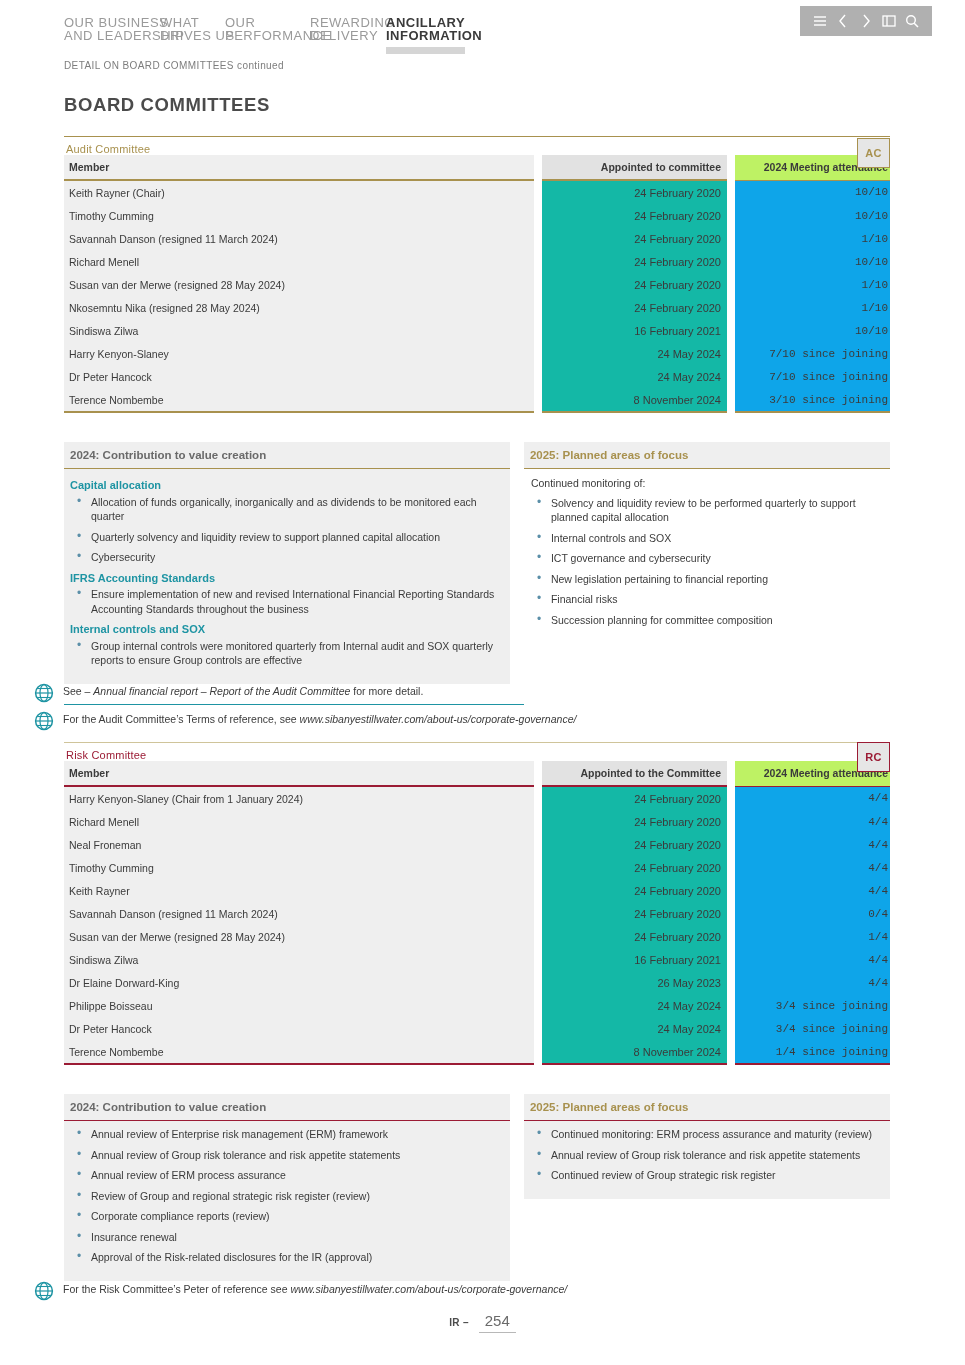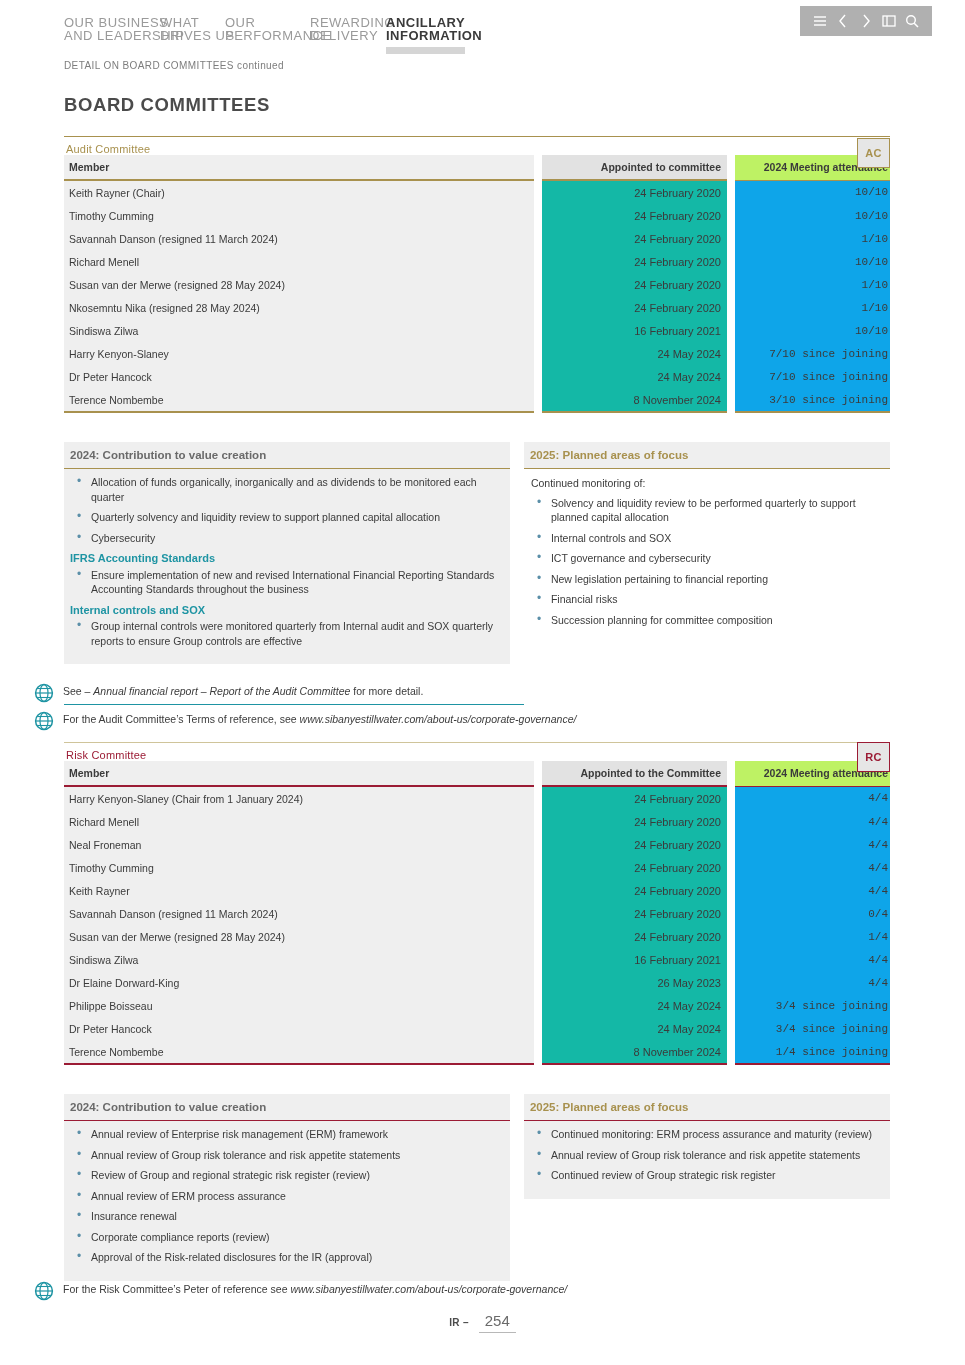--- a/index.html
+++ b/index.html
@@ -417,20 +417,21 @@
           <td class="d-gap"></td>
           <td class="d-att" style="border-bottom-color: rgb(168, 145, 78);">3/10 since joining</td>
         </tr>
       </tbody>
   </table>
 
   <div class="panels">
     <div class="panel-left">
       <div class="panel-head gray-head" style="border-bottom-color:#a8914e;">2024: Contribution to value creation</div>
       <div class="panel-body" id="audit-contribution-body">
+          <div class="sub-head">Capital allocation</div>
           <ul class="blist">
             <li>Allocation of funds organically, inorganically and as dividends to be monitored each quarter</li>
             <li>Quarterly solvency and liquidity review to support planned capital allocation</li>
             <li>Cybersecurity</li>
           </ul>
           <div class="sub-head">IFRS Accounting Standards</div>
           <ul class="blist">
             <li>Ensure implementation of new and revised International Financial Reporting Standards Accounting Standards throughout the business</li>
           </ul>
           <div class="sub-head">Internal controls and SOX</div>
@@ -594,24 +595,24 @@
       </tbody>
   </table>
 
   <div class="panels">
     <div class="panel-left">
       <div class="panel-head gray-head" style="border-bottom-color:#9b1b34;">2024: Contribution to value creation</div>
       <div class="panel-body" id="risk-contribution-body">
           <ul class="blist">
             <li>Annual review of Enterprise risk management (ERM) framework</li>
             <li>Annual review of Group risk tolerance and risk appetite statements</li>
+            <li>Annual review of ERM process assurance</li>
             <li>Review of Group and regional strategic risk register (review)</li>
-            <li>Annual review of ERM process assurance</li>
+            <li>Corporate compliance reports (review)</li>
             <li>Insurance renewal</li>
-            <li>Corporate compliance reports (review)</li>
             <li>Approval of the Risk-related disclosures for the IR (approval)</li>
           </ul>
         </div>
     </div>
     <div class="panel-right">
       <div class="panel-head gold-head" style="border-bottom-color:#9b1b34;">2025: Planned areas of focus</div>
       <div class="panel-body" id="risk-focus-body">
           <ul class="blist">
             <li>Continued monitoring: ERM process assurance and maturity (review)</li>
             <li>Annual review of Group risk tolerance and risk appetite statements</li>

